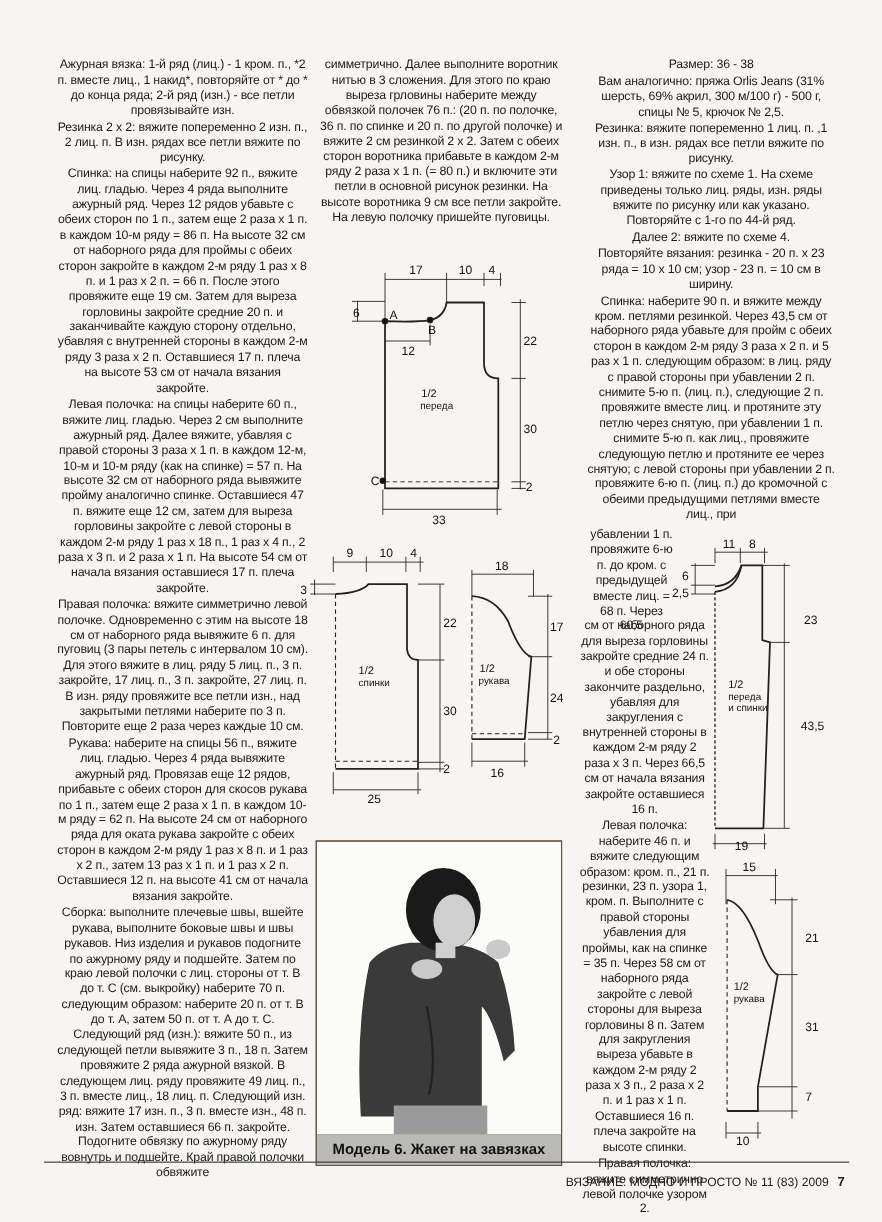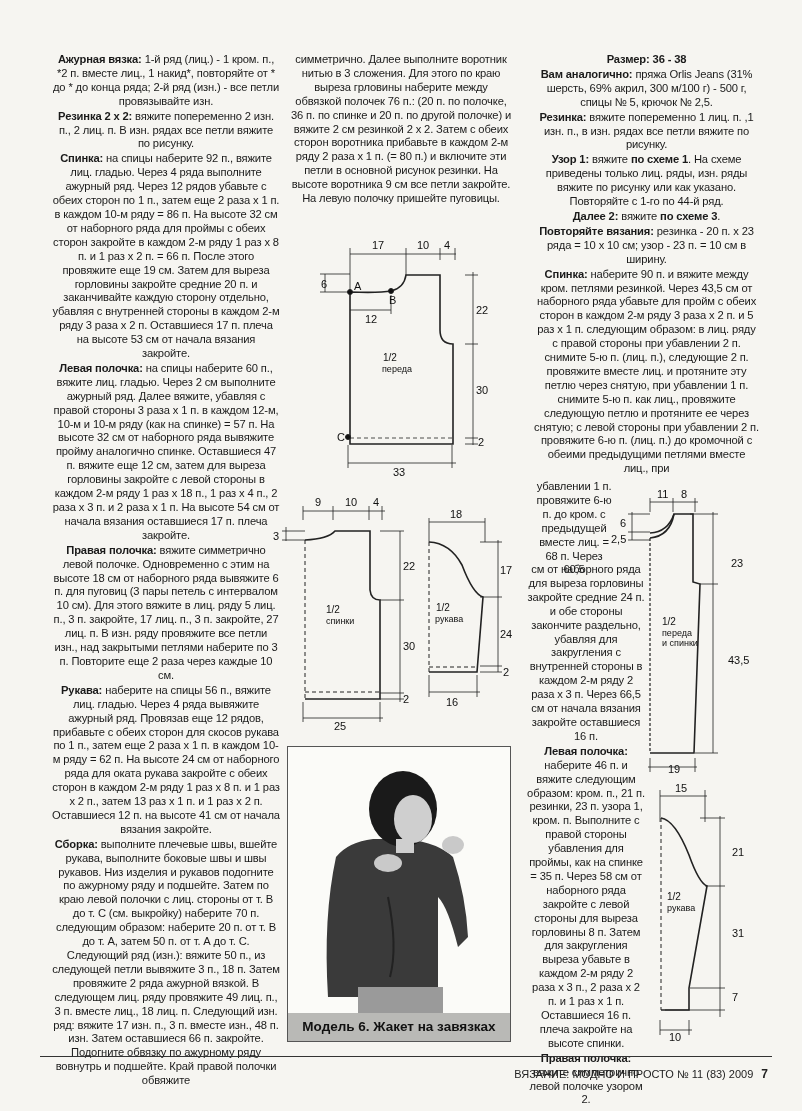--- a/index.html
+++ b/index.html
@@ -1,26 +1,26 @@
 <!DOCTYPE html>
 <html><head>
 <meta charset="utf-8">
 <style>
   html,body{margin:0;padding:0;background:#f6f5f1;}
   body{width:802px;height:1111px;position:relative;overflow:hidden;font-family:"Liberation Sans",sans-serif;color:#1a1a1a;}
   .col{position:absolute;font-size:11.2px;line-height:13.9px;text-align:justify;letter-spacing:-0.15px;}
   .col p{margin:0 0 1px 0;text-align:center;}
-  .col b{font-weight:bold;}
+  .col b{font-weight:normal;}
   #col1{left:52px;top:53px;width:228px;}
   #col2{left:290px;top:53px;width:222px;}
   #col3{left:534px;top:53px;width:225px;}
   #col3b{left:534px;top:480px;width:80px;text-align:left;}
   #col3c{left:527px;top:563px;width:118px;}
   svg text{font-family:"Liberation Sans",sans-serif;}
-  .photo{position:absolute;left:287px;top:746px;width:222px;height:294px;border:1px solid #555;background:#a16207;overflow:hidden;}
+  .photo{position:absolute;left:287px;top:764px;width:222px;height:294px;border:1px solid #555;background:#a16207;overflow:hidden;}
   .caption{position:absolute;left:0;bottom:0;width:100%;height:28px;background:#b9b9b6;font-weight:bold;font-size:13.5px;text-align:center;line-height:28px;color:#111;}
   .footer-line{position:absolute;left:40px;top:1056px;width:732px;height:1px;background:#333;}
   .footer{position:absolute;right:34px;top:1067px;font-size:11px;color:#222;}
   .footer .pg{font-weight:bold;margin-left:8px;font-size:12px;}
 </style>
 </head>
 <body>
 
 <div id="col1" class="col">
   <p><b>Ажурная вязка:</b><span> 1-й ряд (лиц.) - 1 кром. п., *2 п. вместе лиц., 1 накид*, повторяйте от * до * до конца ряда; 2-й ряд (изн.) - все петли провязывайте изн.</span></p>
@@ -34,21 +34,21 @@
 
 <div id="col2" class="col">
   <p>симметрично. Далее выполните воротник нитью в 3 сложения. Для этого по краю выреза грловины наберите между обвязкой полочек 76 п.: (20 п. по полочке, 36 п. по спинке и 20 п. по другой полочке) и вяжите 2 см резинкой 2 х 2. Затем с обеих сторон воротника прибавьте в каждом 2-м ряду 2 раза х 1 п. (= 80 п.) и включите эти петли в основной рисунок резинки. На высоте воротника 9 см все петли закройте. На левую полочку пришейте пуговицы.</p>
 </div>
 
 <div id="col3" class="col">
   <p><b>Размер: 36 - 38</b></p>
   <p><b>Вам аналогично:</b><span> пряжа Orlis Jeans (31% шерсть, 69% акрил, 300 м/100 г) - 500 г, спицы № 5, крючок № 2,5.</span></p>
   <p><b>Резинка:</b><span> вяжите попеременно 1 лиц. п. ,1 изн. п., в изн. рядах все петли вяжите по рисунку.</span></p>
   <p><b>Узор 1:</b><span> вяжите </span><b>по схеме 1</b><span>. На схеме приведены только лиц. ряды, изн. ряды вяжите по рисунку или как указано. Повторяйте с 1-го по 44-й ряд.</span></p>
-  <p><b>Далее 2:</b><span> вяжите </span><b>по схеме 3</b><span>.</span></p>
+  <p><b>Далее 2:</b><span> вяжите </span><b>по схеме 4</b><span>.</span></p>
   <p><b>Повторяйте вязания:</b><span> резинка - 20 п. х 23 ряда = 10 х 10 см; узор - 23 п. = 10 см в ширину.</span></p>
   <p><b>Спинка:</b><span> наберите 90 п. и вяжите между кром. петлями резинкой. Через 43,5 см от наборного ряда убавьте для пройм с обеих сторон в каждом 2-м ряду 3 раза х 2 п. и 5 раз х 1 п. следующим образом: в лиц. ряду с правой стороны при убавлении 2 п. снимите 5-ю п. (лиц. п.), следующие 2 п. провяжите вместе лиц. и протяните эту петлю через снятую, при убавлении 1 п. снимите 5-ю п. как лиц., провяжите следующую петлю и протяните ее через снятую; с левой стороны при убавлении 2 п. провяжите 6-ю п. (лиц. п.) до кромочной с обеими предыдущими петлями вместе лиц., при</span></p>
 </div>
 <div id="col3b" class="col">
   <p>убавлении 1 п. провяжите 6-ю п. до кром. с предыдущей вместе лиц. = 68 п. Через 60,5</p>
 </div>
 <div id="col3c" class="col">
   <p>см от наборного ряда для выреза горловины закройте средние 24 п. и обе стороны закончите раздельно, убавляя для закругления с внутренней стороны в каждом 2-м ряду 2 раза х 3 п. Через 66,5 см от начала вязания закройте оставшиеся 16 п.</p>
   <p><b>Левая полочка:</b><span> наберите 46 п. и вяжите следующим образом: кром. п., 21 п. резинки, 23 п. узора 1, кром. п. Выполните с правой стороны убавления для проймы, как на спинке = 35 п. Через 58 см от наборного ряда закройте с левой стороны для выреза горловины 8 п. Затем для закругления выреза убавьте в каждом 2-м ряду 2 раза х 3 п., 2 раза х 2 п. и 1 раз х 1 п. Оставшиеся 16 п. плеча закройте на высоте спинки.</span></p>
   <p><b>Правая полочка:</b><span> вяжите симметрично левой полочке узором 2.</span></p>

